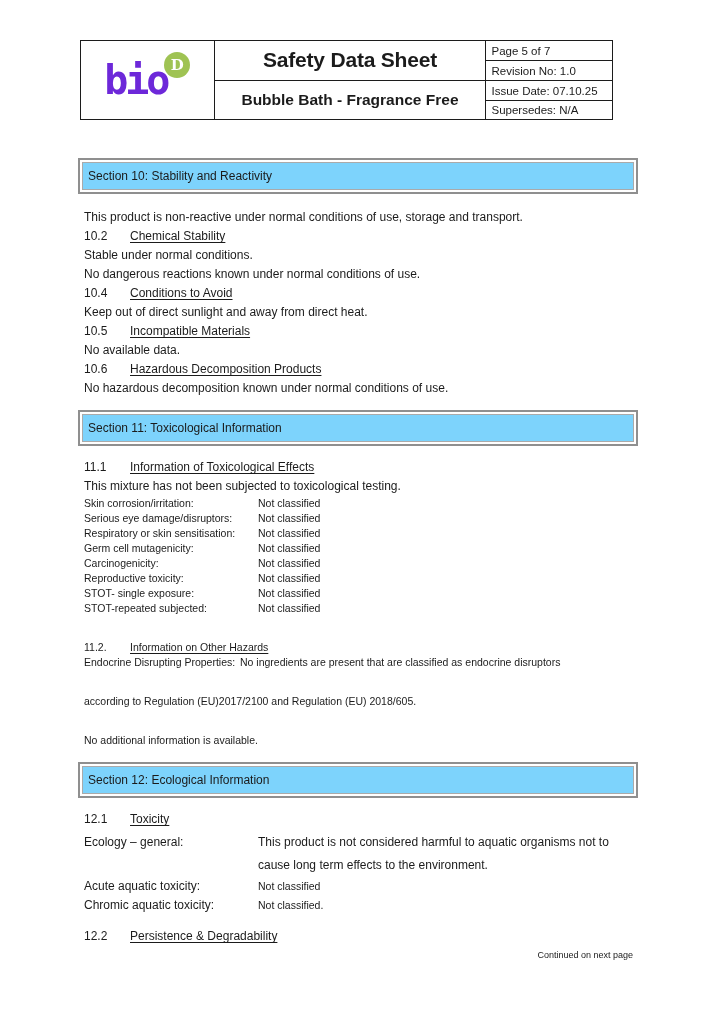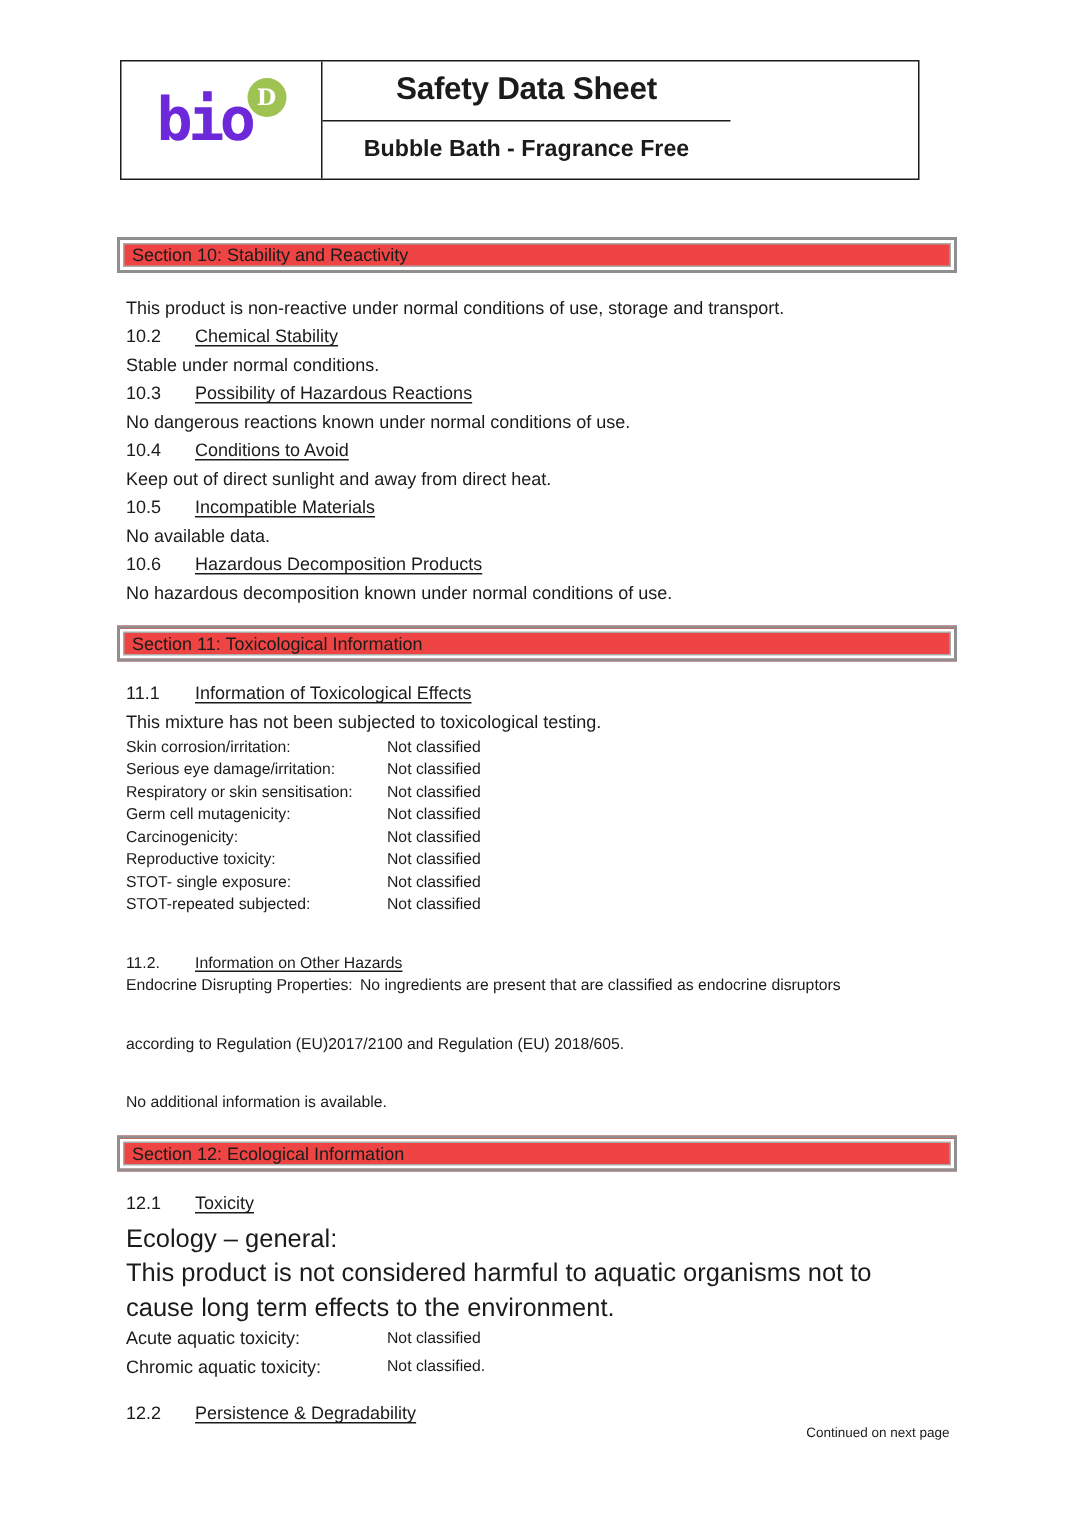--- a/index.html
+++ b/index.html
@@ -56,27 +56,27 @@
     font-size:11.5px;
     border-bottom:1.2px solid #1c1c1c;
     white-space:nowrap;
   }
   .info-row.last { border-bottom:none; flex:1; align-items:flex-start; padding-top:3px; }
 
   
   .content { position:absolute; top:158px; left:78px; width:560px; }
 
   .bar {
-    height:24px; width:560px;
+    height:36px; width:560px;
     border:2px solid #8f8f8f;
     box-shadow: inset 0 0 0 2px #ffffff, inset 0 0 0 3px #aaaaaa;
     display:flex; align-items:center;
     padding-left:8px;
     font-size:12px;
-    background:#ef4444;
+    background:#7dd3fc;
   }
 
   .s10 { margin-top:14px; }
   .h-row { display:flex; font-size:12px; line-height:19px; padding-left:6px; }
   .h-row .num { width:46px; flex:none; }
   .h-title { text-decoration:underline; text-underline-offset:2px; }
   .p-row { font-size:12px; line-height:19px; padding-left:6px; }
 
   .bar11 { margin-top:12px; }
   .s11-head { margin-top:12px; }
@@ -86,21 +86,21 @@
   .kv-row .kv-label { width:174px; flex:none; }
 
   .s11-sub2 { margin-top:15px; }
   .h-row.small, .p-row.small { font-size:10.5px; line-height:15px;margin-top:24px; }
   .endo-line1 { display:flex; font-size:10.5px; line-height:15px; padding-left:6px; }
   .endo-line1 .kv-label { width:156px; flex:none; }
 
   .bar12 { margin-top:14px; }
   .s12-head { margin-top:12px; }
 
-  .eco-row { display:flex; font-size:17px; line-height:23px; padding-left:6px; margin-top:2px;flex-direction:column; }
+  .eco-row { display:flex; font-size:12px; line-height:23px; padding-left:6px; margin-top:2px; }
   .eco-row .kv-label { width:174px; flex:none; }
   .kv-row12 { display:flex; line-height:19px; padding-left:6px; }
   .kv-row12 .kv-label { width:174px; flex:none; font-size:12px; }
   .kv-row12 .kv-value { font-size:10.5px; align-self:center; }
 
   .s12-sub2 { margin-top:12px; }
 
   .footer {
     position:absolute; top:950px; right:87px;
     font-size:9px; color:#1b1b1b;
@@ -115,41 +115,43 @@
     <div class="logo-cell">
       <div class="logo-wrap">
         <span class="bio">bio</span>
         <span class="logo-d">D</span>
       </div>
     </div>
     <div class="title-cell">
       <div class="title-main">Safety Data Sheet</div>
       <div class="title-sub">Bubble Bath - Fragrance Free</div>
     </div>
+    <div class="info-cell">
+      <div class="info-row">Page 5 of 7</div>
+      <div class="info-row">Revision No: 1.0</div>
+      <div class="info-row">Issue Date: 07.10.25</div>
+      <div class="info-row last">Supersedes: N/A</div>
+    </div>
   </div>
 
   <div class="content">
 
     <div class="bar">
       <span>Section 10: Stability and Reactivity</span>
     </div>
 
     <div class="s10">
       <div class="p-row">This product is non-reactive under normal conditions of use, storage and transport.</div>
 
       <div class="h-row">
         <span class="num">10.2</span>
         <span class="h-title">Chemical Stability</span>
       </div>
       <div class="p-row">Stable under normal conditions.</div>
 
-      <div class="h-row">
-        <span class="num">10.3</span>
-        <span class="h-title">Possibility of Hazardous Reactions</span>
-      </div>
       <div class="p-row">No dangerous reactions known under normal conditions of use.</div>
 
       <div class="h-row">
         <span class="num">10.4</span>
         <span class="h-title">Conditions to Avoid</span>
       </div>
       <div class="p-row">Keep out of direct sunlight and away from direct heat.</div>
 
       <div class="h-row">
         <span class="num">10.5</span>
@@ -175,21 +177,21 @@
       </div>
       <div class="p-row">This mixture has not been subjected to toxicological testing.</div>
     </div>
 
     <div class="tox-list">
       <div class="kv-row">
         <span class="kv-label">Skin corrosion/irritation:</span>
         <span class="kv-value">Not classified</span>
       </div>
       <div class="kv-row">
-        <span class="kv-label">Serious eye damage/irritation:</span>
+        <span class="kv-label">Serious eye damage/disruptors:</span>
         <span class="kv-value">Not classified</span>
       </div>
       <div class="kv-row">
         <span class="kv-label">Respiratory or skin sensitisation:</span>
         <span class="kv-value">Not classified</span>
       </div>
       <div class="kv-row">
         <span class="kv-label">Germ cell mutagenicity:</span>
         <span class="kv-value">Not classified</span>
       </div>

